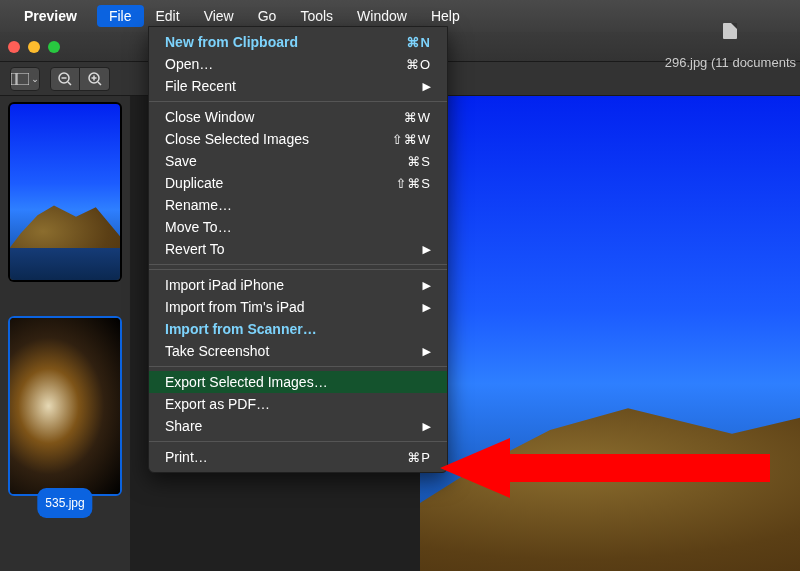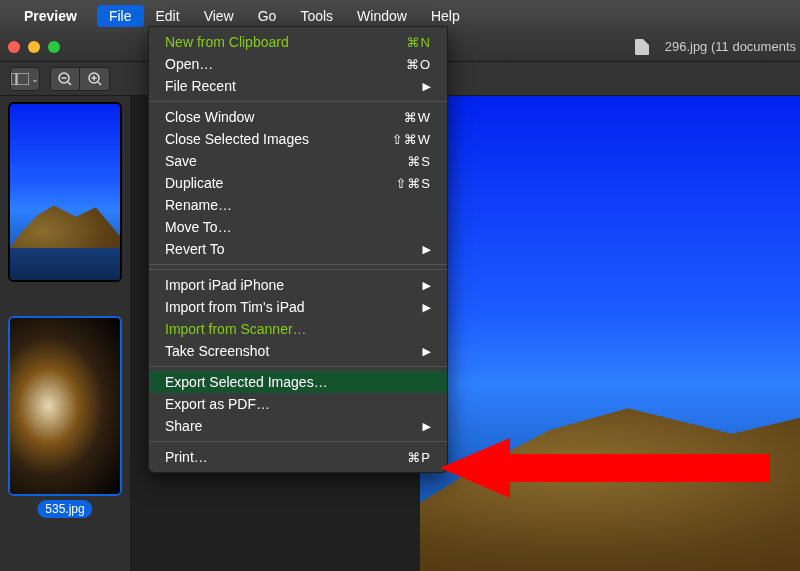--- a/index.html
+++ b/index.html
@@ -38,24 +38,25 @@
     padding: 0 4px;
     border-bottom: 1px solid #1a1a1a;
     position: relative;
   }
   .traffic { display:flex; gap:8px; margin-left:4px; margin-right:16px;}
   .dot { width:12px; height:12px; border-radius:50%; }
   .dot.red{background:#ff5f57;} .dot.yellow{background:#febc2e;} .dot.green{background:#28c840;}
   .title-right{
     margin-left:auto;
     display:flex;
-    align-items:flex-start;
+    align-items:center;
     gap:16px;
     color:#ccc;
     font-size:13px;
+    flex-direction:column;
   }
   .toolbar {
     height: 34px;
     background: #333;
     border-bottom: 1px solid #1a1a1a;
     display: flex;
     align-items: center;
     padding-left: 10px;
     gap: 10px;
   }
@@ -96,21 +97,21 @@
   }
   .thumb.selected{ border-color:#0b63e0; }
   .thumb-label{
     position:absolute;
     bottom:-22px;
     left:50%;
     transform:translateX(-50%);
     font-size:12px;
     background:#0b63e0;
     color:#fff;
-    padding:2px 8px;
+    padding:8px 8px;
     border-radius:9px;
   }
   .thumb2-wrap{ position:relative; margin-top:34px;}
   .sky{
     position:absolute; inset:0;
     background: linear-gradient(to bottom, #0122f0 0%, #1c5cff 45%, #2e7fff 60%, #0a3f89 100%);
   }
   .rocks{
     position:absolute; left:0; right:0; bottom:0; height:46%;
     background:
@@ -154,21 +155,21 @@
     padding:4px 0;
   }
   .dd-row{
     display:flex;
     align-items:center;
     padding:3px 16px;
     color:#fff;
     cursor:default;
     position:relative;
   }
-  .dd-row.disabled{ color:#84cc16; }
+  .dd-row.disabled{ color:#7dd3fc;font-weight:bold; }
   .dd-row.highlight{ background:#14532d; }
   .dd-shortcut{ margin-left:auto; letter-spacing:1px; font-size:13px; color:inherit;}
   .dd-arrow{ margin-left:auto; font-size:11px; }
   .dd-sep{ height:1px; background:#555; margin:4px 0;}
   .arrow-callout{
     position:absolute;
     top:438px;
     left:440px;
     width:330px;
     height:60px;

